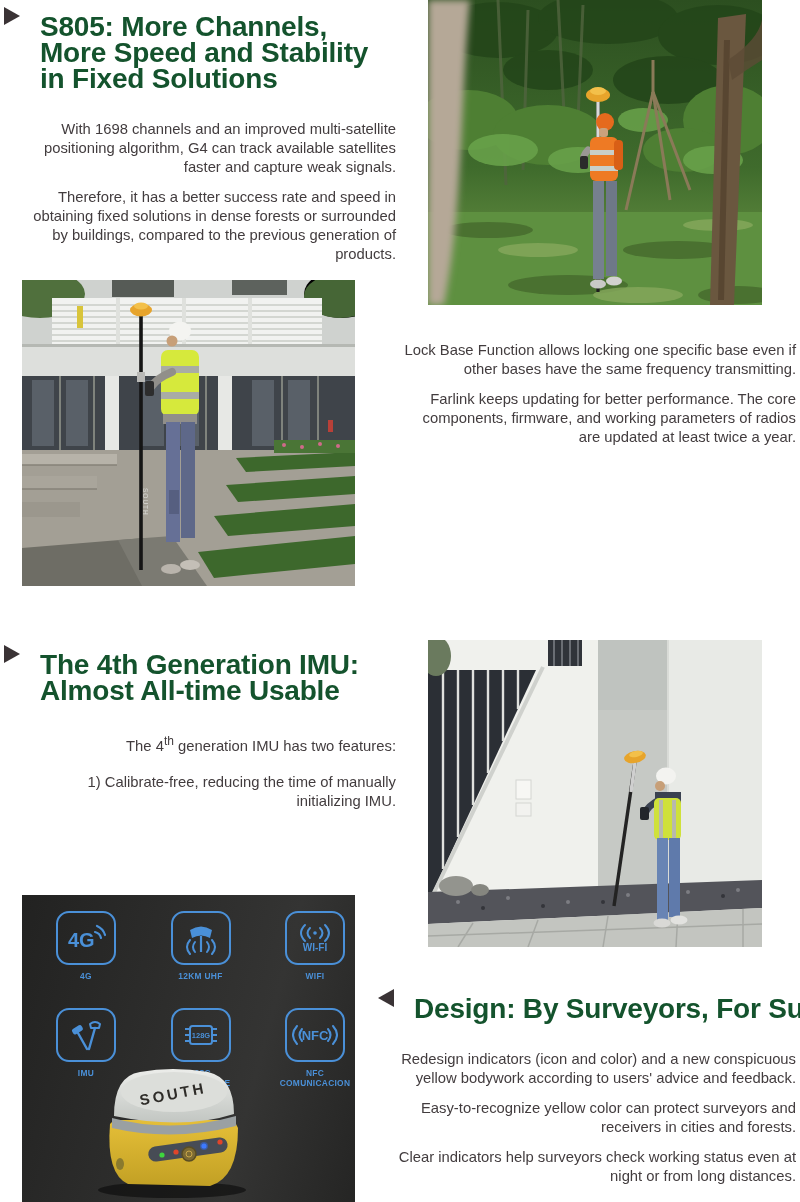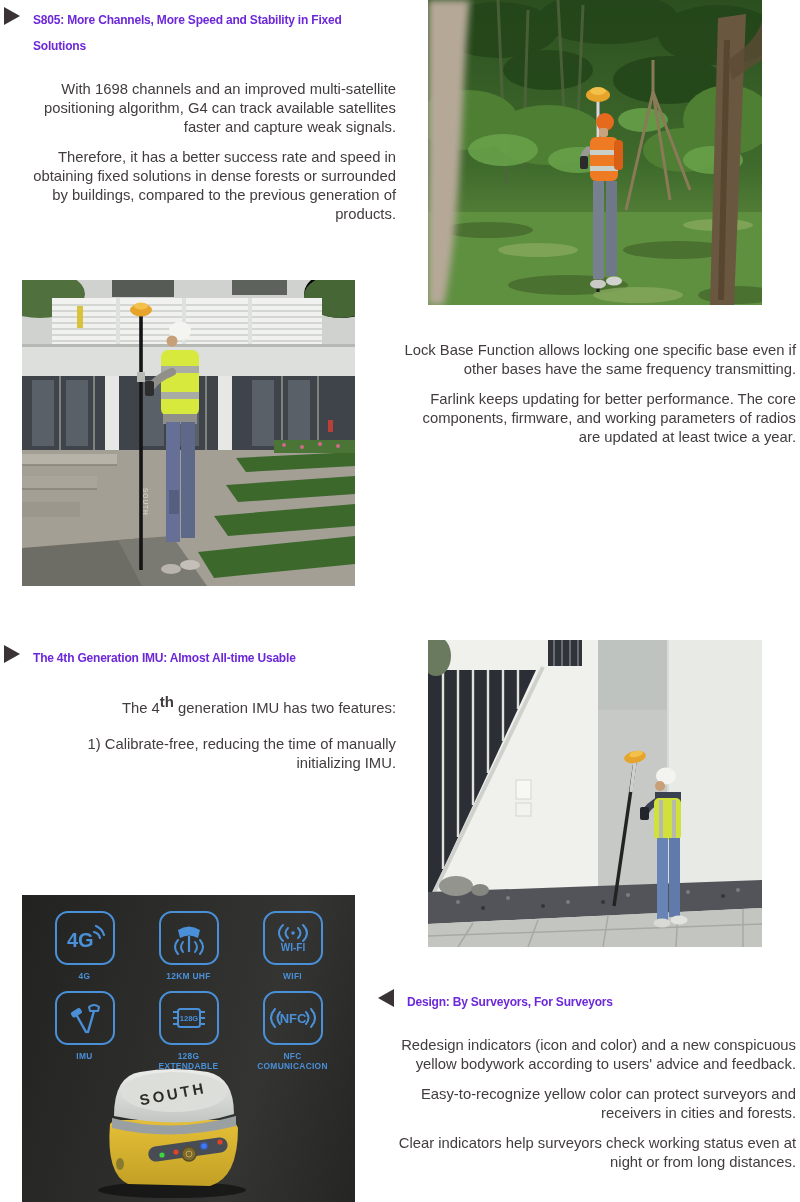--- a/index.html
+++ b/index.html
@@ -4,36 +4,36 @@
 <style>
   html,body{margin:0;padding:0;background:#fff;}
   .page{position:relative;width:800px;height:1202px;background:#ffffff;overflow:hidden;
         font-family:"Liberation Sans",sans-serif;color:#3e383a;}
   
   .tsec{position:absolute;}
   .head-row{display:flex;align-items:flex-start;margin-bottom:17px;}
   .tri{flex:0 0 auto;width:0;height:0;margin-top:4px;}
   .tri-right{border-left:16px solid #3a3335;border-top:9px solid transparent;border-bottom:9px solid transparent;margin-right:9px;}
   .tri-left{border-right:16px solid #3a3335;border-top:9px solid transparent;border-bottom:9px solid transparent;margin-right:9px;}
-  h2{margin:4px;font-size:12px;line-height:26px;font-weight:bold;color:#6d28d9;letter-spacing:-0.2px;}
+  h2{margin:11px;font-size:28px;line-height:26px;font-weight:bold;color:#14532d;letter-spacing:-0.2px;}
   .hw{max-width:356px;}
   .hw-wide{max-width:400px;white-space:nowrap;}
   .body-copy{padding-left:20px;}
   .body-copy p{margin:0 0 11px 0;font-size:14.8px;line-height:19px;color:#423c3e;text-align:right;}
   .tsec.left .body-copy p{width:372px;}
   .tsec.right .body-copy p{width:398px;}
   .imu-gap p{margin-bottom:17px;}
-  sup{font-size:15px;font-weight:bold;}
+  sup{font-size:12px;}
   
   .photo{position:absolute;margin:0;padding:0;overflow:hidden;}
   .photo svg{display:block;}
   
   .panel{position:absolute;left:22px;top:895px;width:333px;height:307px;
          background:linear-gradient(105deg,#222221 0%,#2a2a29 30%,#343433 68%,#252524 100%);}
-  .icon-grid{position:absolute;left:0;top:16px;width:333px;display:flex;flex-wrap:wrap;justify-content:center;row-gap:9px;}
+  .icon-grid{position:absolute;left:12px;top:16px;width:333px;display:flex;flex-wrap:wrap;justify-content:space-between;row-gap:26px;}
   .feature{width:104px;display:flex;flex-direction:column;align-items:center;}
   .icon-box{width:56px;height:50px;border:2px solid var(--accent,#4a90d8);border-radius:13px;
             display:flex;align-items:center;justify-content:center;color:var(--accent,#4a90d8);margin-bottom:6px;}
   .feature-label{font-size:8.4px;line-height:10.5px;font-weight:bold;color:var(--accent,#4a90d8);
                  text-align:center;letter-spacing:0.3px;white-space:pre-line;}
   .receiver{position:absolute;left:66px;top:167px;}
 </style>
 </head>
 <body>
 

